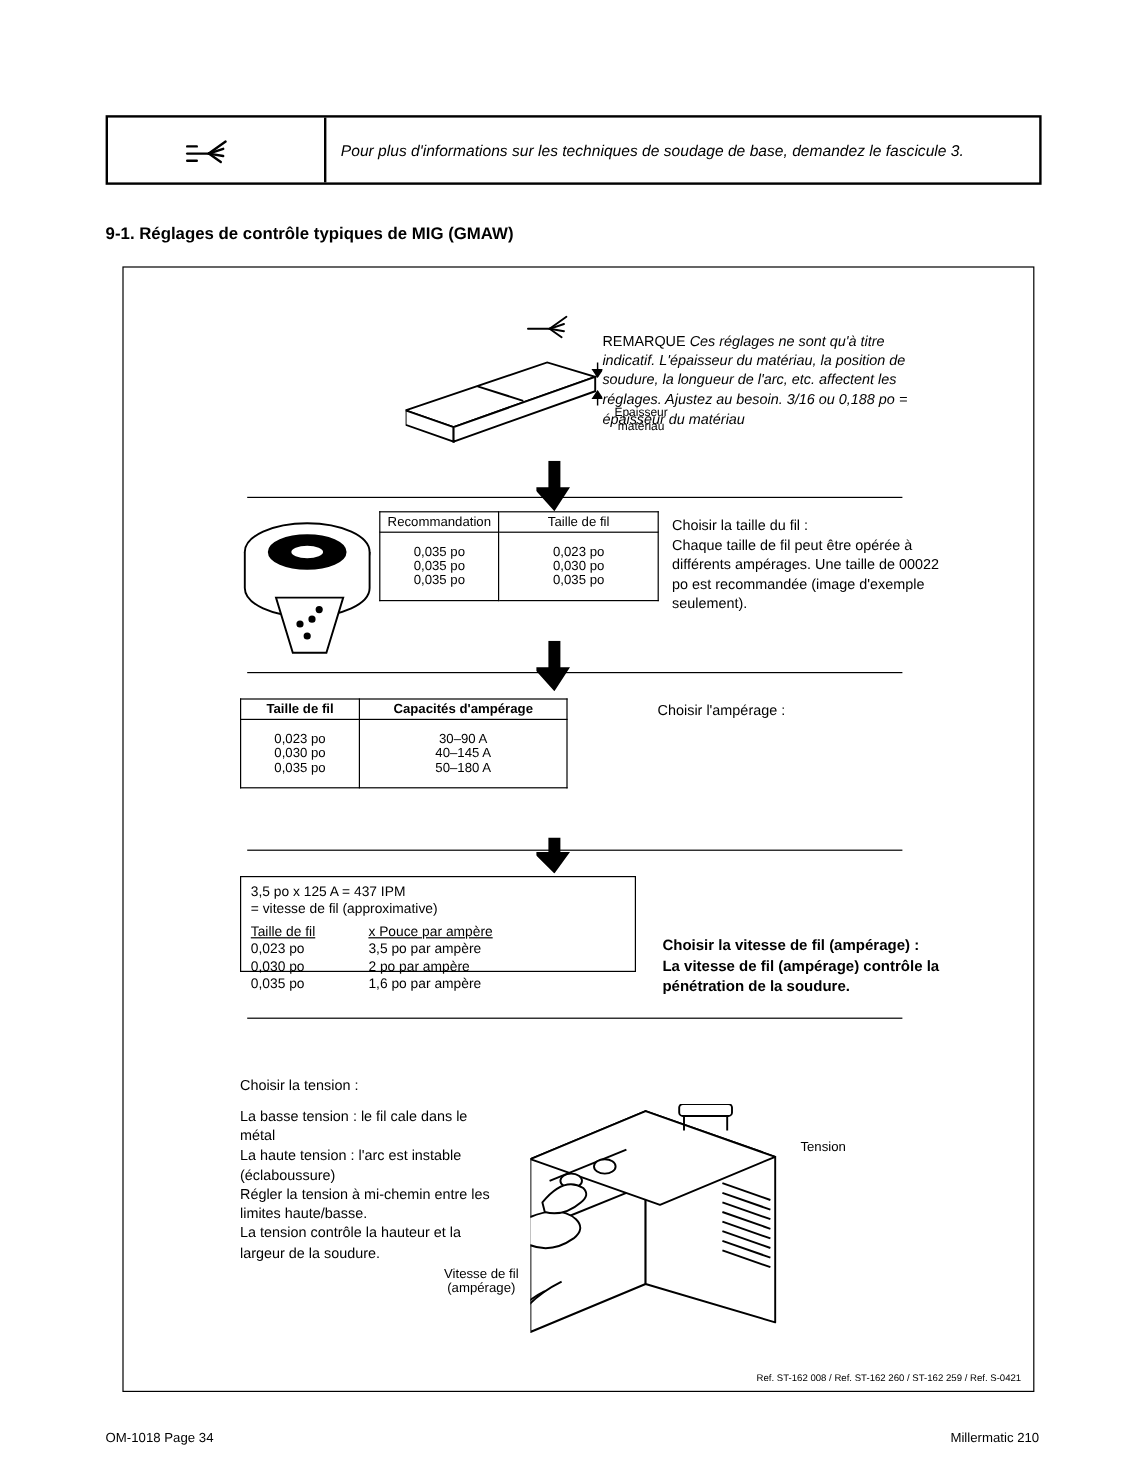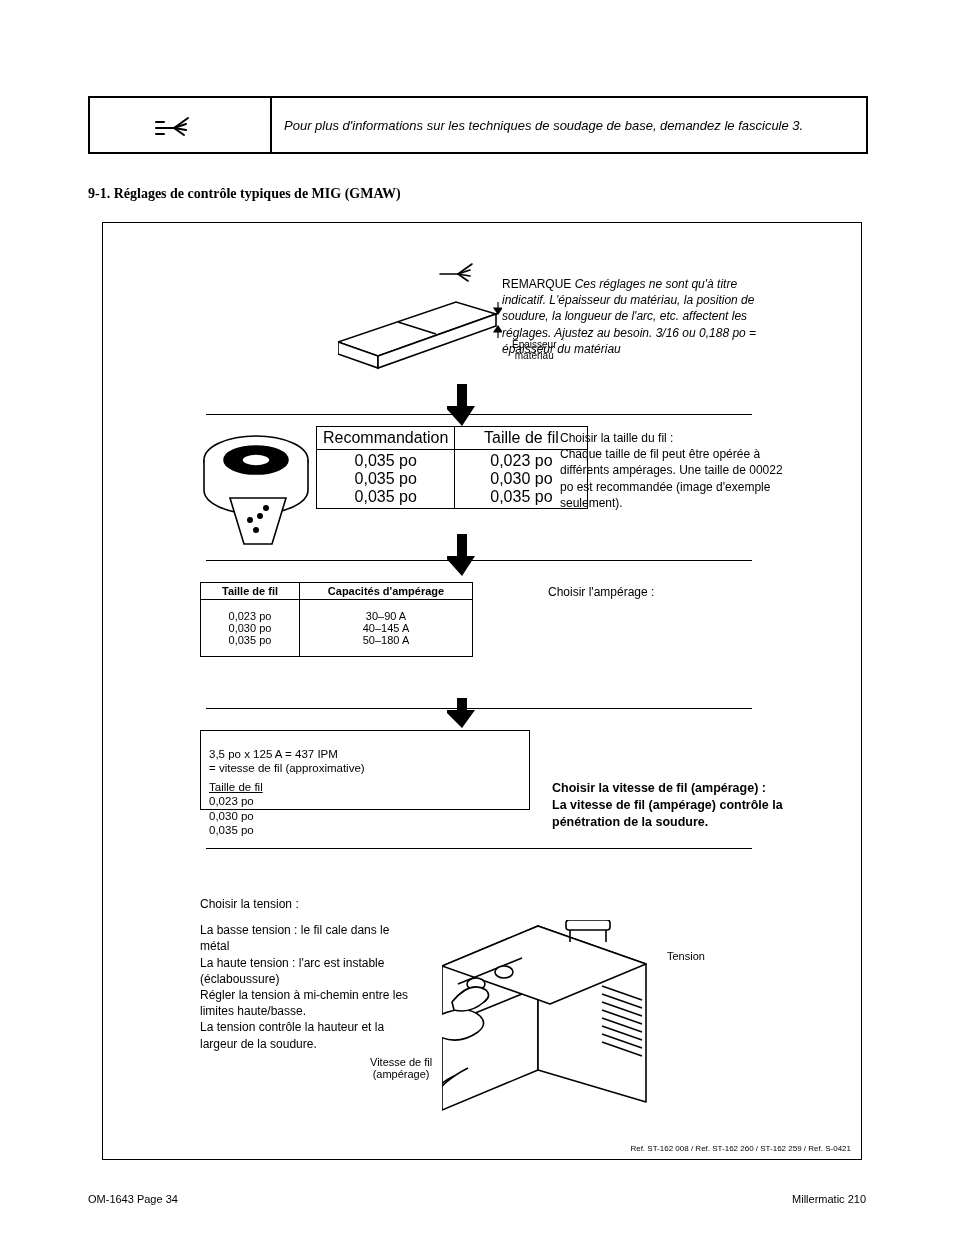--- a/index.html
+++ b/index.html
@@ -44,21 +44,20 @@
     font-size: 13px;
     font-style: italic;
   }
   
   .sec-title {
     position: absolute;
     left: 88px;
     top: 186px;
     font-size: 14px;
     font-weight: bold;
-    font-family: Liberation Serif, serif;
   }
   
   .frame {
     position: absolute;
     left: 102px;
     top: 222px;
     width: 760px;
     height: 938px;
     border: 1.5px solid #000;
     box-sizing: border-box;
@@ -95,21 +94,21 @@
   .arr2 { top: 534px; }
   .arr3 { top: 698px; }
   
   .step1-plate { position: absolute; left: 338px; top: 256px; }
   .step1-text  { position: absolute; left: 502px; top: 276px; width: 270px; font-size: 12px; line-height: 1.35; }
   
   .step2-spool { position: absolute; left: 200px;  top: 420px; }
   .step2-table {
     position: absolute; left: 316px; top: 426px;
     border: 1.5px solid #000; border-collapse: collapse;
-    font-size: 16px; text-align: center;
+    font-size: 11px; text-align: center;
   }
   .step2-table th, .step2-table td { border: 1.5px solid #000; padding: 2px 6px; }
   .step2-table th { font-weight: normal; }
   .step2-table td { height: 52px; vertical-align: middle; }
   .step2-text { position: absolute; left: 560px; top: 430px; width: 230px; font-size: 12px; line-height: 1.35; }
   
   .step3-table {
     position: absolute; left: 200px; top: 582px;
     border: 1.5px solid #000; border-collapse: collapse;
     font-size: 11px; text-align: center;
@@ -117,21 +116,21 @@
   .step3-table th, .step3-table td { border: 1.5px solid #000; padding: 2px 6px; }
   .step3-table td { height: 52px; vertical-align: middle; }
   .step3-text { position: absolute; left: 548px; top: 584px; width: 260px; font-size: 12px; line-height: 1.35; }
   
   .step4-box {
     position: absolute; left: 200px; top: 730px;
     width: 330px; height: 80px;
     border: 1.5px solid #000;
     box-sizing: border-box;
     font-size: 11.5px;
-    padding: 16px 8px;
+    padding: 6px 8px;
     line-height: 1.25;
   }
   .step4-text { position: absolute; left: 552px; top: 732px; width: 250px; font-size: 12.5px; line-height: 1.35; font-weight: bold; margin-top: 48px; }
   
   .step5-left  { position: absolute; left: 200px; top: 864px; width: 220px; font-size: 12px; line-height: 1.35; margin-top: 32px; }
   .step5-machine { position: absolute; left: 442px; top: 920px; }
   .step5-label-ws { position: absolute; left: 370px; top: 1056px; font-size: 11px; }
   .step5-label-v  { position: absolute; left: 667px; top: 950px;  font-size: 11px; }
   
   .footer {
@@ -294,20 +293,26 @@
   <div class="step4-box">
     <div>3,5 po x 125 A = 437 IPM</div>
     <div>= vitesse de fil (approximative)</div>
     <div style="display:flex; gap:18px; margin-top:4px;">
       <div style="width:80px">
         <div style="text-decoration:underline">Taille de fil</div>
         <div>0,023 po</div>
         <div>0,030 po</div>
         <div>0,035 po</div>
       </div>
+      <div>
+        <div style="text-decoration:underline">x Pouce par ampère</div>
+        <div>3,5 po par ampère</div>
+        <div>2 po par ampère</div>
+        <div>1,6 po par ampère</div>
+      </div>
     </div>
   </div>
   <div class="step4-text">
     <span style="white-space:pre-line">Choisir la vitesse de fil (ampérage)  :
 La vitesse de fil (ampérage) contrôle la pénétration de la soudure.</span>
   </div>
 
   <div class="step5-left">
     <div class="bold">Choisir la tension   :</div>
     <div style="margin-top:10px; white-space:pre-line">La basse tension   : le fil cale dans le métal
@@ -356,17 +361,17 @@
         </g>
       </g>
     </svg>
   </div>
 
   <div class="step5-label-ws" style="white-space:pre; text-align:center;">Vitesse de fil
 (ampérage)</div>
   <div class="step5-label-v">Tension</div>
 
   <div class="footer">
-    <span>OM-1643 Page 34</span>
+    <span>OM-1018 Page 34</span>
     <span>Millermatic 210</span>
   </div>
 
 </div>
 
 </body></html>

